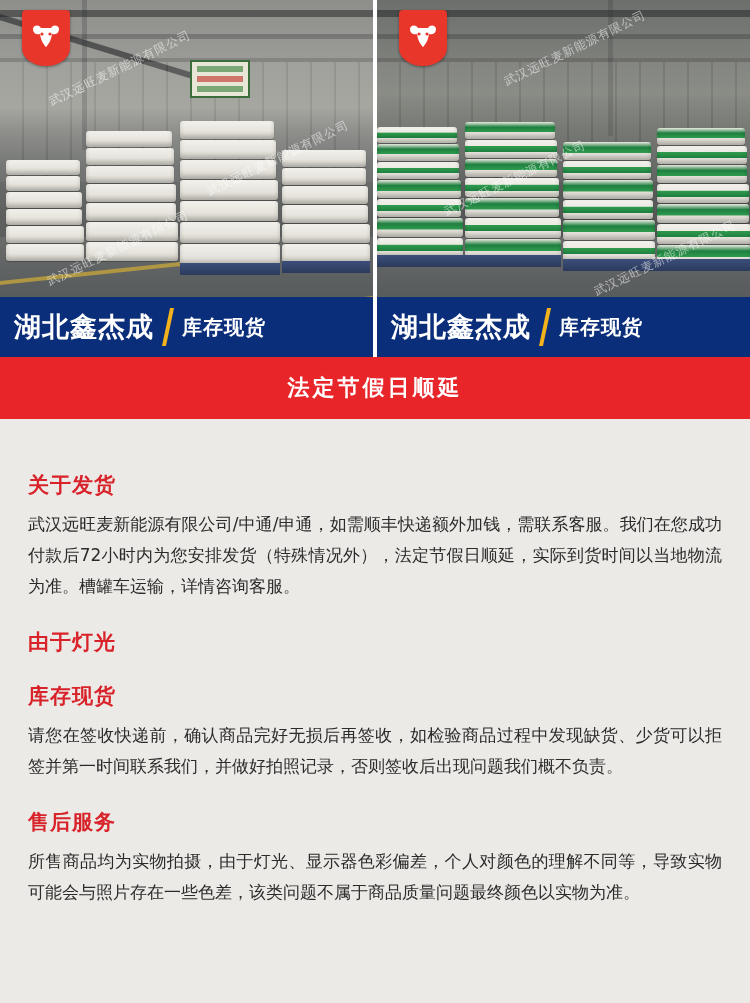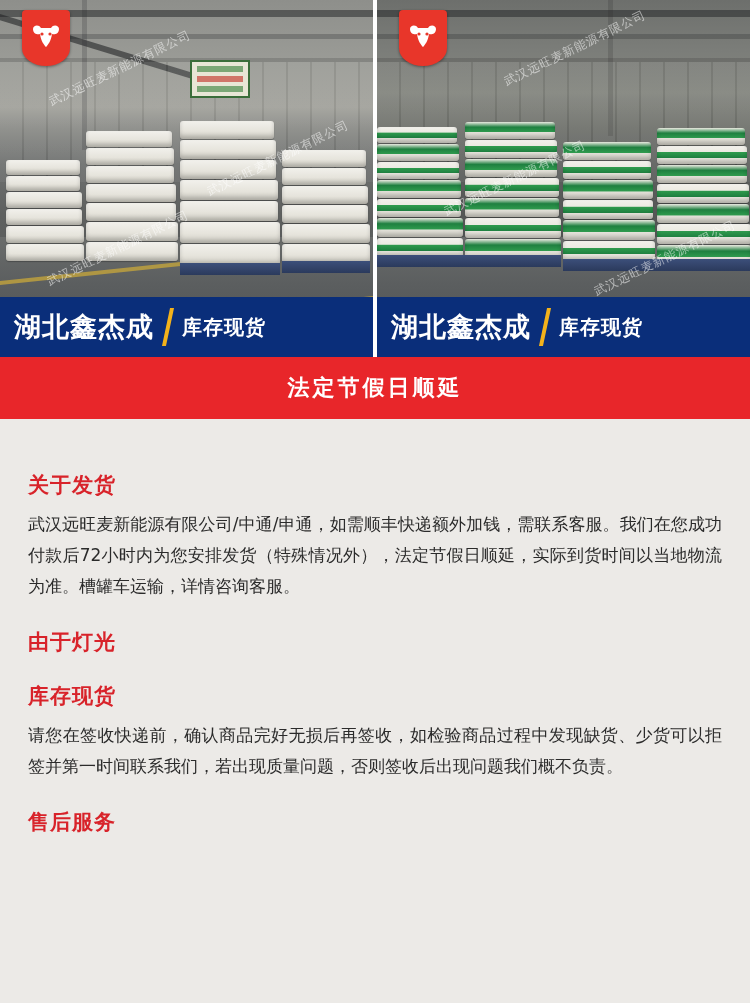--- a/index.html
+++ b/index.html
@@ -370,21 +370,22 @@
       <div class="note-h">关于发货</div>
       <p class="note-p">武汉远旺麦新能源有限公司/中通/申通，如需顺丰快递额外加钱，需联系客服。我们在您成功付款后72小时内为您安排发货（特殊情况外），法定节假日顺延，实际到货时间以当地物流为准。槽罐车运输，详情咨询客服。</p>
     </div>
 
     <div class="note-block">
       <div class="note-h">由于灯光</div>
     </div>
 
     <div class="note-block">
       <div class="note-h">库存现货</div>
-      <p class="note-p">请您在签收快递前，确认商品完好无损后再签收，如检验商品过程中发现缺货、少货可以拒签并第一时间联系我们，若出现质量问题，否则签收后出现问题我们概不负责。</p>
+      <p class="note-p">请您在签收快递前，确认商品完好无损后再签收，如检验商品过程中发现缺货、少货可以拒签并第一时间联系我们，并做好拍照记录，否则签收后出现问题我们概不负责。</p>
     </div>
 
     <div class="note-block">
       <div class="note-h">售后服务</div>
+      <p class="note-p">所售商品均为实物拍摄，由于灯光、显示器色彩偏差，个人对颜色的理解不同等，导致实物可能会与照片存在一些色差，该类问题不属于商品质量问题最终颜色以实物为准。</p>
     </div>
 
   </div>
 </div>
 
 </body></html>

